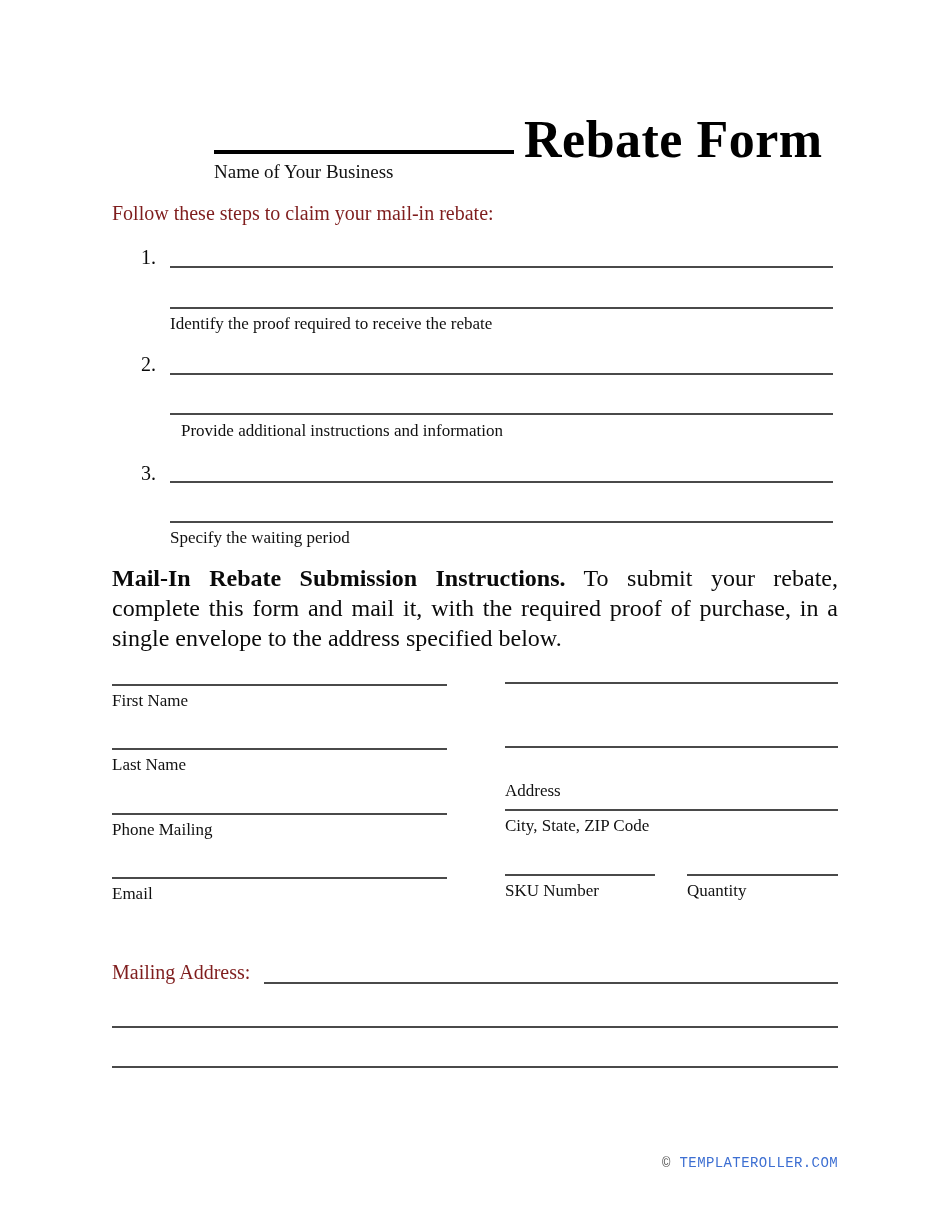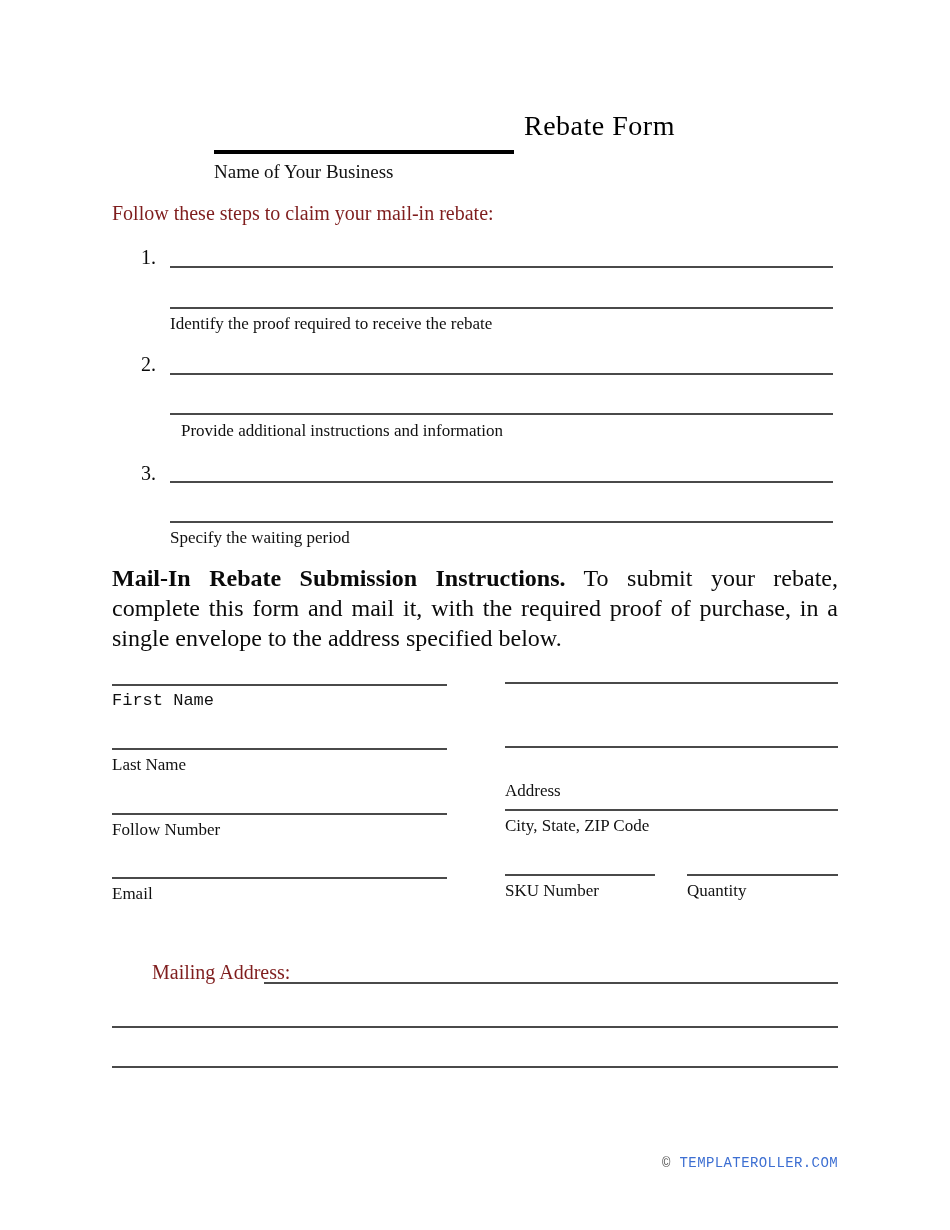--- a/index.html
+++ b/index.html
@@ -18,22 +18,22 @@
     height: 0;
     border-top: 2px solid #4a4a4a;
   }
   .title-underline {
     position: absolute;
     height: 0;
     border-top: 4px solid #000000;
   }
   .page-title {
     position: absolute;
-    font-size: 28px;
-    font-weight: normal;
+    font-size: 52px;
+    font-weight: bold;
     white-space: nowrap;
     letter-spacing: 0.5px;
     text-align: center;
   }
   .center-label {
     position: absolute;
     font-size: 17px;
     color: #111111;
     white-space: nowrap;
   }
@@ -93,45 +93,45 @@
   <div class="caption" style="left:181px; top:421px; width:663px;">Provide additional instructions and information</div>
 
   <div class="step-number" style="left:141px; top:462px;">3.</div>
   <div class="line" style="left:170px; top:481px; width:663px;"></div>
   <div class="line" style="left:170px; top:521px; width:663px;"></div>
   <div class="caption" style="left:170px; top:528px; width:663px;">Specify the waiting period</div>
 
   <div class="paragraph"><span class="lead">Mail-In Rebate Submission Instructions.</span><span> To submit your rebate, complete this form and mail it, with the required proof of purchase, in a single envelope to the address specified below.</span></div>
 
   <div class="line" style="left:112px; top:684px; width:335px;"></div>
-  <div class="center-label" style="left:112px; top:691px; width:335px;font-family:Liberation Mono, monospace;">First Name</div>
+  <div class="center-label" style="left:112px; top:691px; width:335px;">First Name</div>
 
   <div class="line" style="left:112px; top:748px; width:335px;"></div>
   <div class="center-label" style="left:112px; top:755px; width:335px;">Last Name</div>
 
   <div class="line" style="left:112px; top:813px; width:335px;"></div>
-  <div class="center-label" style="left:112px; top:820px; width:335px;">Follow Number</div>
+  <div class="center-label" style="left:112px; top:820px; width:335px;">Phone Mailing</div>
 
   <div class="line" style="left:112px; top:877px; width:335px;"></div>
   <div class="center-label" style="left:112px; top:884px; width:335px;">Email</div>
 
   <div class="line" style="left:505px; top:682px; width:333px;"></div>
 
   <div class="line" style="left:505px; top:746px; width:333px;"></div>
   <div class="center-label" style="left:505px; top:753px; width:333px;margin-top:28px;">Address</div>
 
   <div class="line" style="left:505px; top:809px; width:333px;"></div>
   <div class="center-label" style="left:505px; top:816px; width:333px;">City, State, ZIP Code</div>
 
   <div class="line" style="left:505px; top:874px; width:150px;"></div>
   <div class="center-label" style="left:505px; top:881px; width:150px;">SKU Number</div>
 
   <div class="line" style="left:687px; top:874px; width:151px;"></div>
   <div class="center-label" style="left:687px; top:881px; width:151px;">Quantity</div>
 
-  <div class="abs body-text" style="left:112px; top:961px;margin-left:40px;">Mailing Address:</div>
+  <div class="abs body-text" style="left:112px; top:961px;">Mailing Address:</div>
   <div class="line" style="left:264px; top:982px; width:574px;"></div>
   <div class="line" style="left:112px; top:1026px; width:726px;"></div>
   <div class="line" style="left:112px; top:1066px; width:726px;"></div>
 
   <div class="footer"><span class="copy">©</span> <a href="#" class="brand">TEMPLATEROLLER.COM</a></div>
 
 </div>
 
 </body></html>

